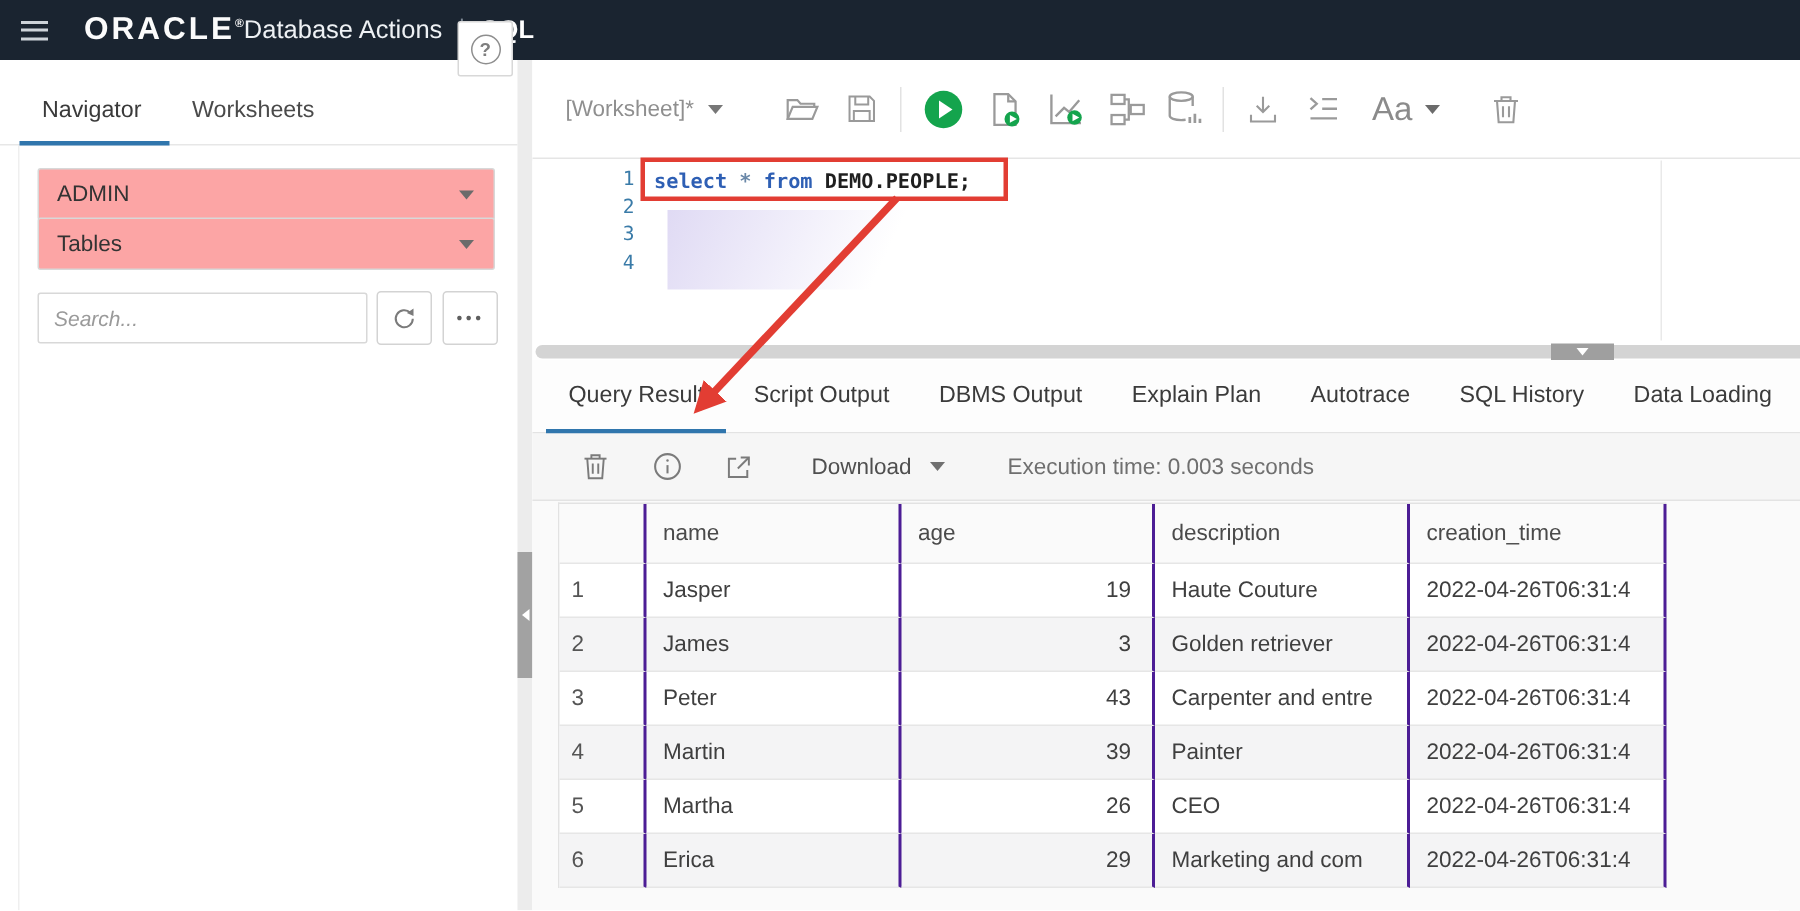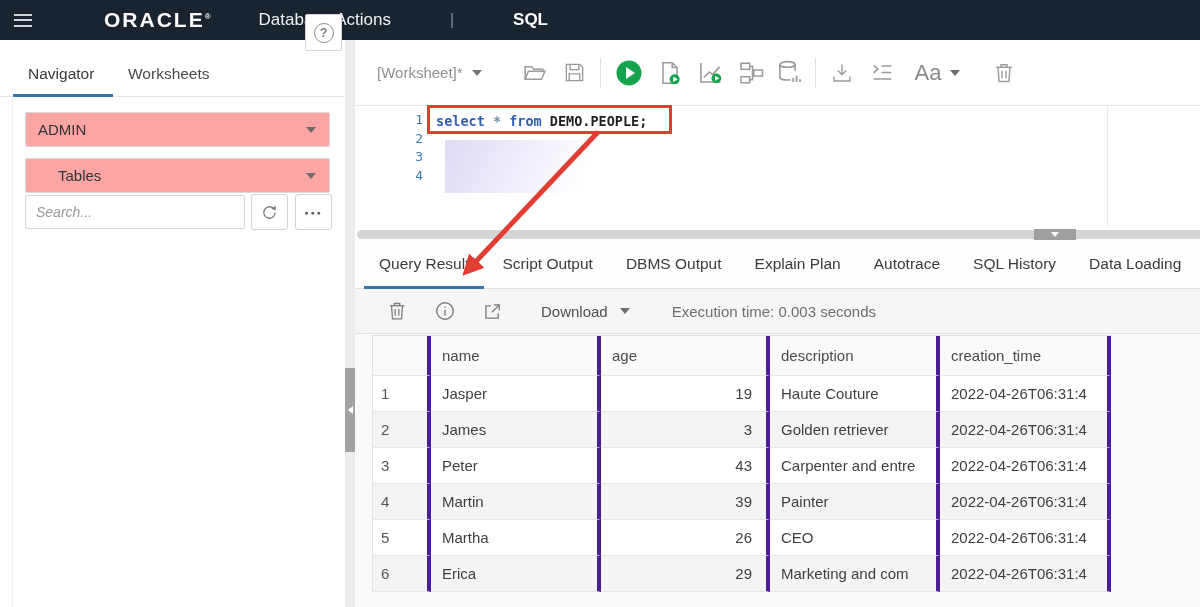--- a/index.html
+++ b/index.html
@@ -2,21 +2,21 @@
 <html><head>
 <meta charset="utf-8">
 <style>
   * { margin:0; padding:0; box-sizing:border-box; }
   html,body { background:#ffffff; }
   body { font-family:"Liberation Sans", sans-serif; }
   .page { position:relative; width:1200px; height:607px; overflow:hidden; background:#ffffff; }
 
   
   .topbar { position:absolute; left:0; top:0; width:1200px; height:40px; background:#1a2430;
-            display:flex; align-items:center; color:#fff;gap:48px; }
+            display:flex; align-items:center; color:#fff; }
   .hamburger { width:18px; height:13px; margin-left:14px; display:flex; flex-direction:column; justify-content:space-between; cursor:pointer; }
   .hamburger span { display:block; height:2px; background:#cdd3d9; }
   .brand { font-size:21px; font-weight:bold; letter-spacing:2px; margin-left:24px; color:#fbfbfb; }
   .brand sup { font-size:8px; letter-spacing:0; }
   .product { font-size:17px; color:#eef1f4; font-weight:400; }
   .pipe { color:#7e8894; margin:0 11px; font-size:16px; }
   .module { font-size:17px; font-weight:bold; color:#ffffff; }
 
   
   .sidebar { position:absolute; left:0; top:40px; width:345px; height:567px; background:#fff; }
@@ -28,21 +28,21 @@
   .side-tab-underline { position:absolute; left:13px; top:39px; width:100px; height:3px; background:#3076ad; }
   .help-btn { position:absolute; right:3px; top:-41px; width:37px; height:37px; background:#fff; border:1px solid #d8d8d8; border-radius:2px;
               display:flex; align-items:center; justify-content:center; cursor:pointer; }
   .help-circle { width:20px; height:20px; border:1.5px solid #8e8e8e; border-radius:50%; color:#7e7e7e; font-size:12.5px;
                  display:flex; align-items:center; justify-content:center; font-weight:bold; }
 
   .select-box { position:absolute; left:25px; width:305px; height:35px; background:#fca5a5; border:1px solid #d8d8d8; border-radius:2px;
                 display:flex; align-items:center; cursor:pointer; }
   .select-box .lbl { font-size:15px; color:#333; margin-left:12px; }
   .sel-schema { top:72px; }
-  .sel-type { top:118px;padding-left:20px; }
+  .sel-type { top:105px; }
   .caret-down { width:0; height:0; border-left:5.5px solid transparent; border-right:5.5px solid transparent; border-top:6.5px solid #6b6b6b; }
   .select-box .caret-down { position:absolute; right:13px; }
 
   .search-row { position:absolute; left:25px; top:154px; width:305px; height:36px; }
   .search-input { position:absolute; left:0; top:1px; width:220px; height:34px; border:1px solid #d8d8d8; border-radius:2px;
                   font-style:italic; font-size:14px; color:#555; padding-left:10px; outline:none; font-family:"Liberation Sans",sans-serif; }
   .search-input::placeholder { color:#9a9a9a; font-style:italic; }
   .sq-btn { position:absolute; top:0; width:37px; height:36px; background:#fff; border:1px solid #d3d3d3; border-radius:3px;
             display:flex; align-items:center; justify-content:center; cursor:pointer; }
   .btn-refresh { left:226px; }
@@ -94,21 +94,21 @@
   .result-toolbar .tb-icon:first-child { margin-left:31px; }
   .download-group { display:flex; align-items:center; margin-left:38px; cursor:pointer; }
   .download-group .txt { font-size:15px; color:#4f4f4f; }
   .download-group .caret-down { margin-left:12px; border-top-color:#707070; }
   .exec-time { font-size:15px; color:#6f6f6f; margin-left:42px; }
 
   
   .grid { position:absolute; left:17px; top:95px; width:739px; background:#fff; border-left:1px solid #e2e2e2; border-top:1px solid #e2e2e2; }
   .grow { display:flex; height:36px; }
   .grow.header { height:40px; background:#fafafa; }
-  .gcell { border-right:4px solid #4c1d95; border-bottom:1px solid #e6e6e6; font-size:15px; color:#3f3f3f;
+  .gcell { border-right:2px solid #4c1d95; border-bottom:1px solid #e6e6e6; font-size:15px; color:#3f3f3f;
            display:flex; align-items:center; padding-left:11px; overflow:hidden; white-space:nowrap; }
   .grow.header .gcell { color:#4a4a4a; }
   .c-num { width:58px; color:#555; padding-left:8px; }
   .c-name { width:170px; }
   .c-age { width:169px; justify-content:flex-end; padding-right:14px; padding-left:0; }
   .grow.header .c-age { justify-content:flex-start; padding-left:11px; padding-right:0;text-align:center; }
   .c-desc { width:170px; }
   .c-time { width:171px; }
   .grow.even { background:#f4f4f5; }
 

